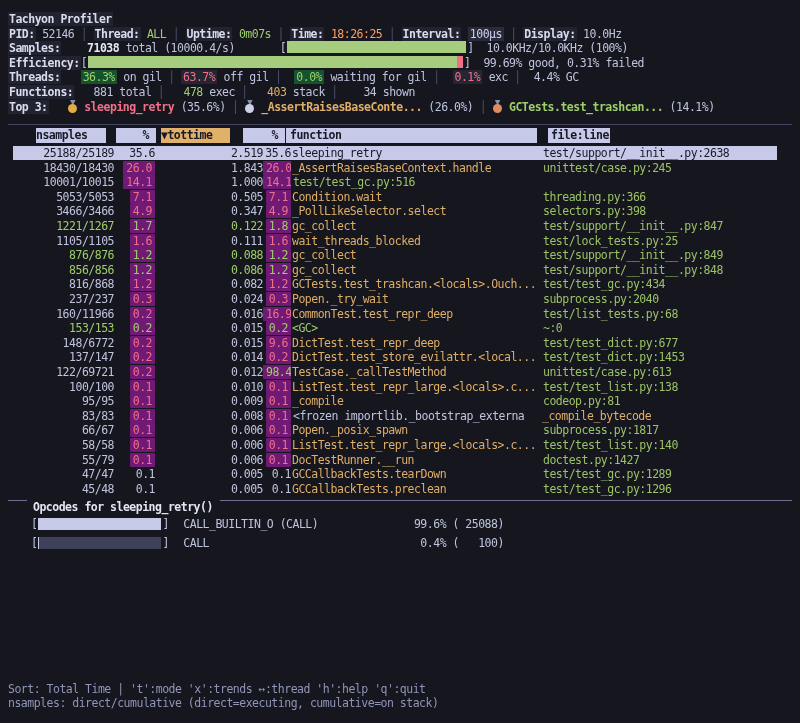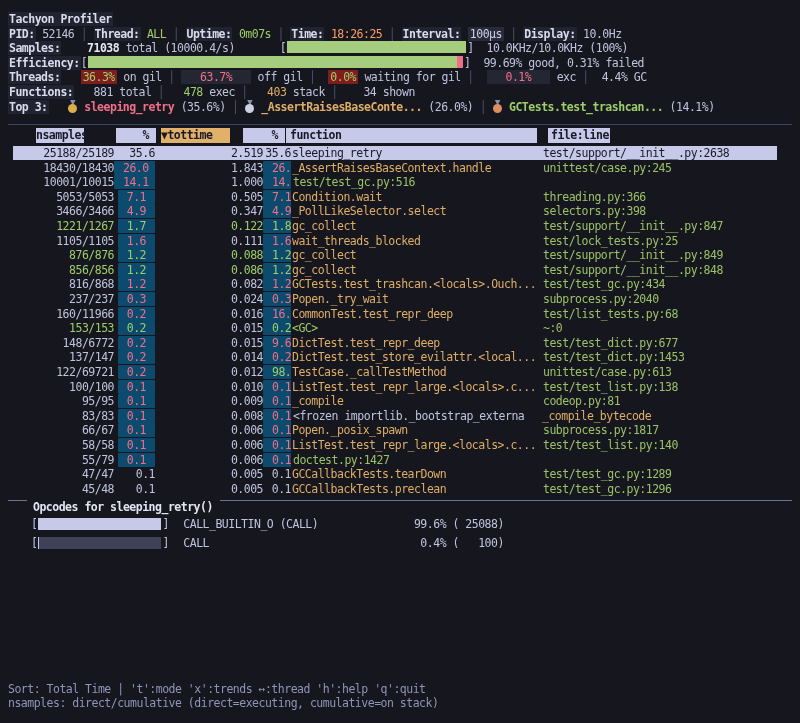--- a/index.html
+++ b/index.html
@@ -10,27 +10,27 @@
   .sg{white-space:pre}
   .sg-label{color:#d9dcee;font-weight:bold;background:#222330;padding:0 1px}
   .sg-fg{color:#bfc4de}
   .sg-bold{color:#e4e7f4;font-weight:bold}
   .sg-green{color:#9ece6a}
   .sg-red{color:#f0708a}
   .sg-amber{color:#dfae67}
   .sg-orange{color:#ff9e64}
   .sg-sep{color:#4d536f}
   .sg-box{color:#ccd0ec;background:#2a2b3a;padding:0 2px}
-  .sg-greenb{color:#9ece6a;background:#7f1d1d;padding:0 2px}
-  .sg-redb{color:#f0708a;background:#252633;padding:0 19px}
+  .sg-greenb{color:#9ece6a;background:#14532d;padding:0 2px}
+  .sg-redb{color:#f0708a;background:#252633;padding:0 2px}
   .sg-redbold{color:#f0708a;font-weight:bold}
   .sg-amberbold{color:#dfae67;font-weight:bold}
   .sg-greenbold{color:#9ece6a;font-weight:bold}
   .sg-file{color:#9cc267}
-  .px{background:#0c4a6e;padding:0 9px;border-radius:1px}
+  .px{background:#701a75;padding:0 3px;border-radius:1px}
 
   .bar{display:inline-flex;height:12px;overflow:hidden;margin:0 1px;vertical-align:-2px}
   .bf{height:100%}
   .bf-green{background:#a6cd7d}
   .bf-red{background:#ee7088}
   .bf-lav{background:#c7c9e8}
   .bf-empty{background:#3e4158}
 
   .medal{display:inline-block;width:10px;height:13px;position:relative;vertical-align:-2px}
   .medal::before{content:"";position:absolute;top:0;left:2px;width:6px;height:6px;background:#8a90a8;
@@ -38,21 +38,21 @@
   .medal::after{content:"";position:absolute;bottom:0;left:0;width:9px;height:9px;border-radius:50%;background:var(--mc)}
   .medal-gold{--mc:#dfae48}
   .medal-silver{--mc:#ccd2e6}
   .medal-bronze{--mc:#dd8d5f}
 
   .hr{height:1px;background:#3f4463;margin:10px 0 2px}
 
   .thead{position:relative;height:14.6px;margin:3px 0 3px}
   .hb{position:absolute;top:0;height:14.6px;line-height:14.6px;background:#c7c9e8;color:#191a28;
       font-weight:bold;white-space:pre;box-sizing:border-box}
-  .hb-n{left:28px;width:48px;text-align:center;padding-right:3px}
+  .hb-n{left:28px;width:70px;text-align:left;padding-right:3px}
   .hb-p1{left:108px;width:40px;text-align:right;padding-right:7px}
   .hb-t{left:153px;width:69px;text-align:right;padding-right:20px;background:#e2b169}
   .hb-p2{left:235px;width:42px;text-align:right;padding-right:7px}
   .hb-f{left:278px;width:251px;padding-left:4px}
   .hb-fl{left:540px;width:62px;padding-left:3px}
 
   .trow{display:grid;grid-template-columns:8px 98px 41px 108px 28px 250px 1fr;height:14.6px;align-items:center}
   .c{overflow:hidden;white-space:pre}
   .c.n,.c.p,.c.t{text-align:right}
   .c.f{padding-left:1px}
@@ -285,20 +285,21 @@
         <div class="c p p2"><span class="sg sg-red px">0.1</span></div>
         <div class="c f"><span class="sg sg-amber">ListTest.test_repr_large.&lt;locals&gt;.c...</span></div>
         <div class="c fl"><span class="sg sg-file">test/test_list.py:140</span></div>
       </div>
       <div class="trow">
         <div class="c g"></div>
         <div class="c n"><span class="sg sg-fg">55/79</span></div>
         <div class="c p"><span class="sg sg-red px">0.1</span></div>
         <div class="c t"><span class="sg sg-fg">0.006</span></div>
         <div class="c p p2"><span class="sg sg-red px">0.1</span></div>
+        <div class="c f"><span class="sg sg-amber">DocTestRunner.__run</span></div>
         <div class="c fl"><span class="sg sg-file">doctest.py:1427</span></div>
       </div>
       <div class="trow">
         <div class="c g"></div>
         <div class="c n"><span class="sg sg-fg">47/47</span></div>
         <div class="c p"><span class="sg sg-fg">0.1</span></div>
         <div class="c t"><span class="sg sg-fg">0.005</span></div>
         <div class="c p p2"><span class="sg sg-fg">0.1</span></div>
         <div class="c f"><span class="sg sg-amber">GCCallbackTests.tearDown</span></div>
         <div class="c fl"><span class="sg sg-file">test/test_gc.py:1289</span></div>

